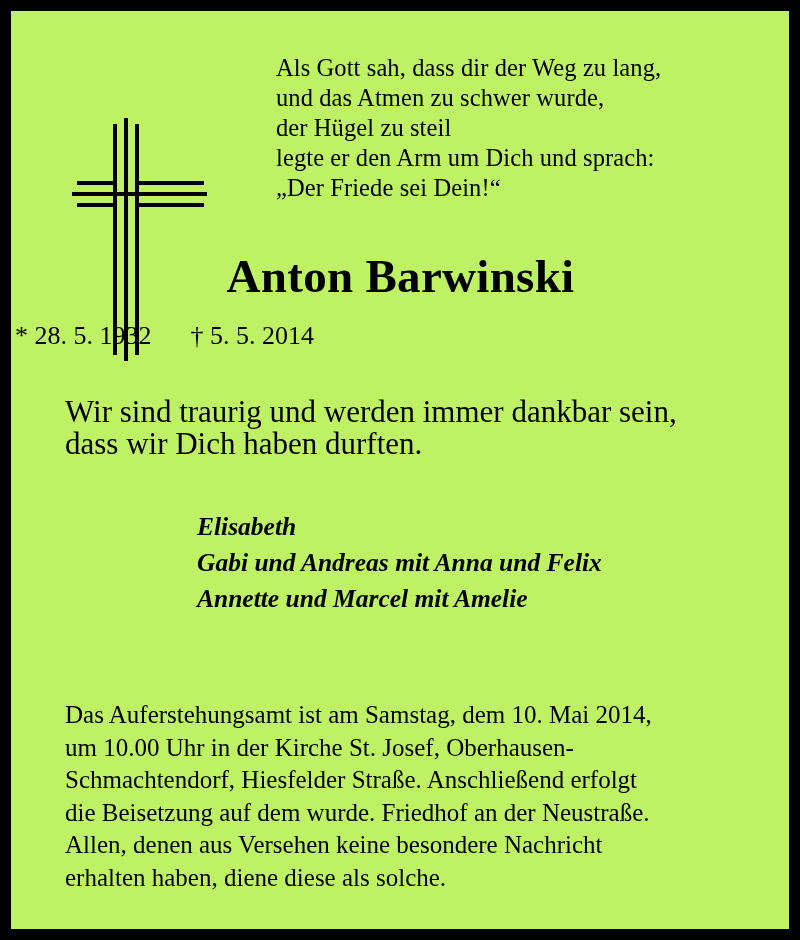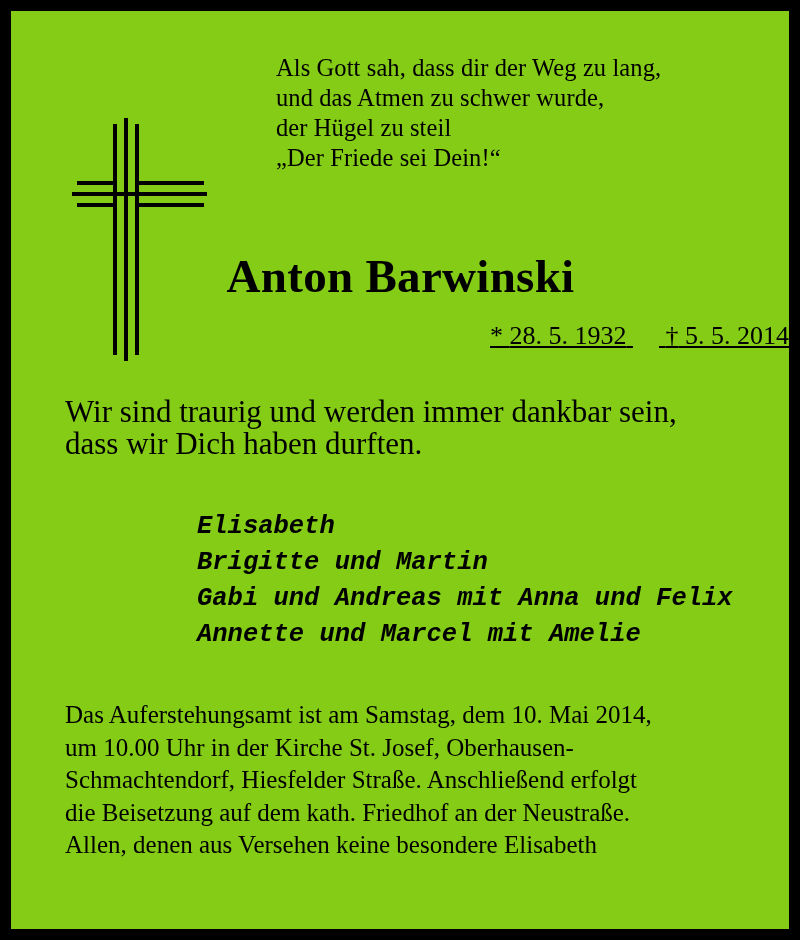--- a/index.html
+++ b/index.html
@@ -16,21 +16,21 @@
   }
 
   
   #notice-card {
     position: absolute;
     left: 0;
     top: 0;
     width: 800px;
     height: 940px;
     box-sizing: border-box;
-    background: #84cc16;
+    background: #bef264;
     border: 11px solid #000000;
   }
 
   #notice-inner {
     position: relative;
     width: 100%;
     height: 100%;
   }
 
   
@@ -83,25 +83,24 @@
     padding-left: 1px;
     box-sizing: border-box;
   }
 
   
   #life-dates {
     position: absolute;
     left: 0;
     top: 310px;
     width: 100%;
-    text-align: right;
+    text-align: left;
     font-size: 26px;
-    padding-left: 20px;
+    padding-left: 4px;
     box-sizing: border-box;
-    text-decoration: underline;
   }
   #life-dates .date-gap { display: inline-block; width: 26px; }
 
   
   #mourning-message {
     position: absolute;
     left: 54px;
     top: 385px;
     width: 700px;
     font-size: 31px;
@@ -113,21 +112,21 @@
   #family-list {
     position: absolute;
     left: 186px;
     top: 498px;
     width: 580px;
     font-size: 25.5px;
     font-weight: bold;
     font-style: italic;
     line-height: 36px;
   }
-  #family-list .family-line { white-space: nowrap; font-family: Liberation Mono, monospace; }
+  #family-list .family-line { white-space: nowrap; }
 
   
   #service-details {
     position: absolute;
     left: 54px;
     top: 688px;
     width: 700px;
     font-size: 25px;
     line-height: 32.5px;
   }
@@ -159,50 +158,51 @@
       <div class="ln h-l-bot"></div>
       <div class="ln h-r-top"></div>
       <div class="ln h-r-mid"></div>
       <div class="ln h-r-bot"></div>
     </div>
 
     <div id="verse">
       <div class="verse-line">Als Gott sah, dass dir der Weg zu lang,</div>
       <div class="verse-line">und das Atmen zu schwer wurde,</div>
       <div class="verse-line">der Hügel zu steil</div>
+      <div class="verse-line">legte er den Arm um Dich und sprach:</div>
       <div class="verse-line">„Der Friede sei Dein!“</div>
     </div>
 
     <div id="deceased-name">Anton Barwinski</div>
 
     <div id="life-dates">
       <span>*</span>
       <span>28. 5. 1932</span>
       <span class="date-gap"></span>
       <span>†</span>
       <span>5. 5. 2014</span>
     </div>
 
     <div id="mourning-message">
       <div class="msg-line">Wir sind traurig und werden immer dankbar sein,</div>
       <div class="msg-line">dass wir Dich haben durften.</div>
     </div>
 
     <div id="family-list">
       <div class="family-line">Elisabeth</div>
-      <div class="family-line">Brigitte und Martin</div>
       <div class="family-line">Gabi und Andreas mit Anna und Felix</div>
       <div class="family-line">Annette und Marcel mit Amelie</div>
     </div>
 
     <div id="service-details">
       <div class="svc-line">Das Auferstehungsamt ist am Samstag, dem 10. Mai 2014,</div>
       <div class="svc-line">um 10.00 Uhr in der Kirche St. Josef, Oberhausen-</div>
       <div class="svc-line">Schmachtendorf, Hiesfelder Straße. Anschließend erfolgt</div>
-      <div class="svc-line">die Beisetzung auf dem kath. Friedhof an der Neustraße.</div>
+      <div class="svc-line">die Beisetzung auf dem wurde. Friedhof an der Neustraße.</div>
     </div>
 
     <div id="closing-notice">
-      <div class="close-line">Allen, denen aus Versehen keine besondere Elisabeth</div>
+      <div class="close-line">Allen, denen aus Versehen keine besondere Nachricht</div>
+      <div class="close-line">erhalten haben, diene diese als solche.</div>
     </div>
 
   </div>
 </div>
 
 </body></html>

